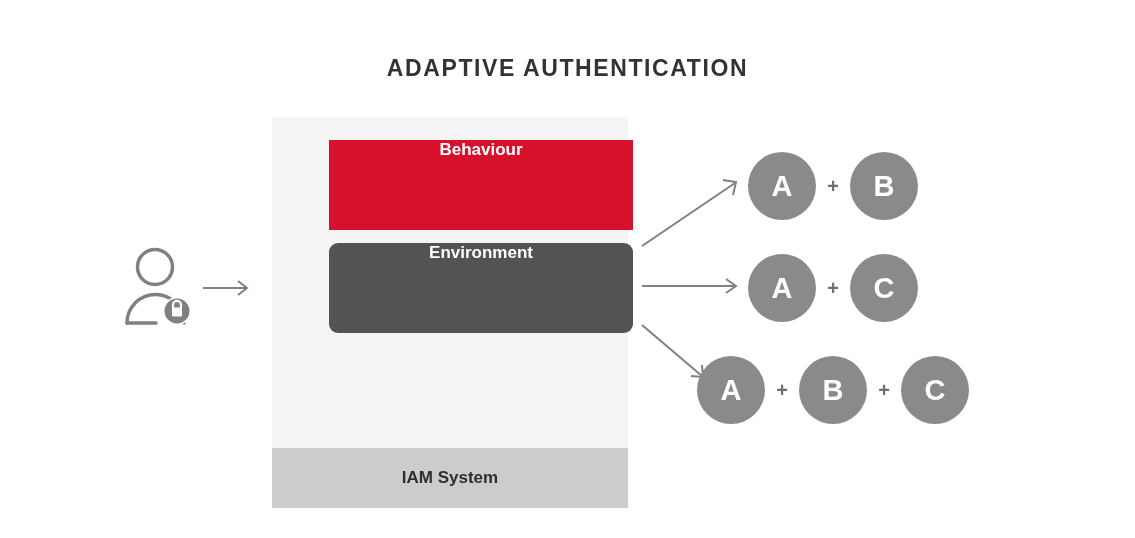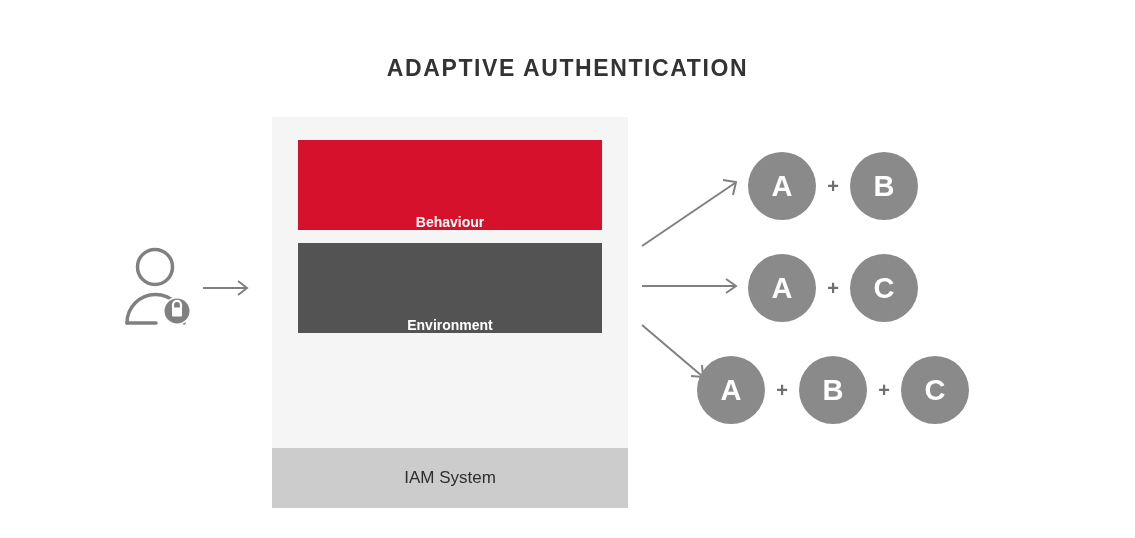--- a/index.html
+++ b/index.html
@@ -56,43 +56,44 @@
   .layer-bars {
     position: absolute;
     left: 26px;
     top: 23px;
     width: 304px;
   }
   .layer-bar {
     width: 304px;
     height: 90px;
     display: flex;
-    align-items: flex-end;
+    align-items: flex-start;
     justify-content: center;
     color: #ffffff;
-    font-size: 14px;
+    font-size: 17px;
     font-weight: bold;
     margin-bottom: 13px;
+    margin-left: 31px;
   }
   .layer-bar.behaviour   { background: #d6112c; }
-  .layer-bar.environment { background: #535353; }
+  .layer-bar.environment { background: #535353; border-radius: 9px; }
   .layer-bar.context     { background: #2e2e2e; }
 
   .iam-band {
     position: absolute;
     left: 0;
     bottom: 0;
     width: 356px;
     height: 60px;
     background: #cccccc;
     display: flex;
     align-items: center;
     justify-content: center;
     font-size: 17px;
-    font-weight: normal;
+    font-weight: bold;
     color: #2e2e2e;
   }
 
   
   .fan-arrows {
     position: absolute;
     left: 640px;
     top: 160px;
     width: 120px;
     height: 230px;

